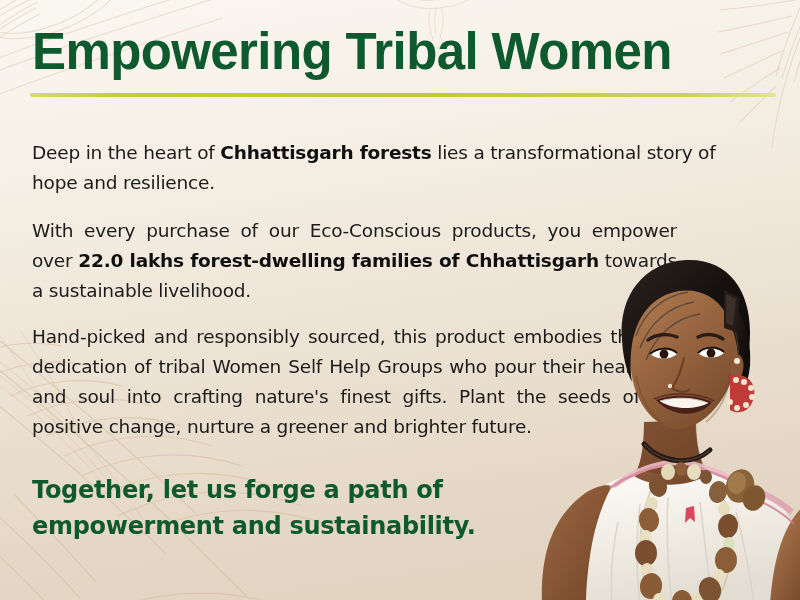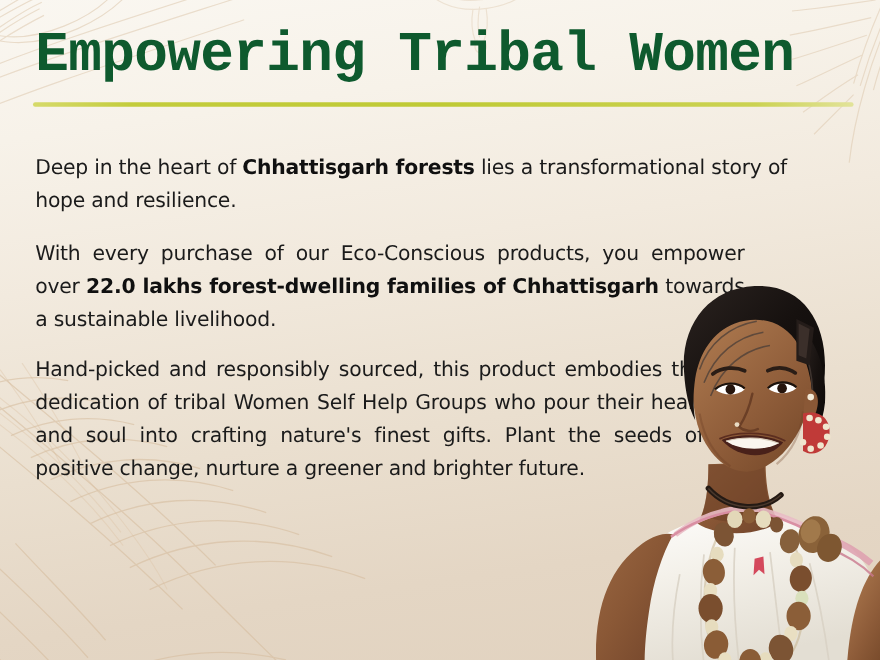--- a/index.html
+++ b/index.html
@@ -22,21 +22,21 @@
   #wm-bottom-left{left:-70px;bottom:-70px;width:470px;height:360px;opacity:.55;}
   #wm-mid-left{left:-20px;top:330px;width:210px;height:210px;opacity:.38;}
 
   
   #title{
     position:absolute;left:32px;top:22px;
     font-size:51px;line-height:60px;font-weight:700;
     letter-spacing:-0.6px;
     color:#0E5A2E;
     white-space:nowrap;
-    font-family:Liberation Mono, monospace;
+    font-family:Liberation Sans, sans-serif;
     text-align:right;
   }
   #title-rule{
     position:absolute;left:30px;top:93px;width:746px;height:4px;
     background:linear-gradient(90deg,#D6DA6A 0%,#C3CC3C 12%,#BFCA35 50%,#CBD252 88%,#E2E39A 100%);
     border-radius:2px;
   }
 
   
   .para{
@@ -160,20 +160,21 @@
     </g>
   </svg>
 
   <div id="title">Empowering Tribal Women</div>
   <div id="title-rule"></div>
 
   <p class="para" id="para-1"><span>Deep in the heart of </span><b>Chhattisgarh forests</b><span> lies a transformational story of hope and resilience.</span></p>
   <p class="para" id="para-2"><span>With every purchase of our Eco-Conscious products, you empower over </span><b>22.0 lakhs forest-dwelling families of Chhattisgarh</b><span> towards a sustainable livelihood.</span></p>
   <p class="para" id="para-3"><span>Hand-picked and responsibly sourced, this product embodies the dedication of tribal Women Self Help Groups who pour their heart and soul into crafting nature's finest gifts. Plant the seeds of positive change, nurture a greener and brighter future.</span></p>
 
+  <div id="closing">Together, let us forge a path of empowerment and sustainability.</div>
 
   <svg id="photo" viewBox="0 0 268 368" fill="none" aria-label="Smiling tribal woman wearing a white garment with pink trim and a seed-bead necklace">
     <defs>
       <linearGradient id="skin" x1="0" y1="0" x2="1" y2="1">
         <stop offset="0%" stop-color="#9A6742"></stop>
         <stop offset="45%" stop-color="#8A5836"></stop>
         <stop offset="100%" stop-color="#70432A"></stop>
       </linearGradient>
       <linearGradient id="skinLit" x1="0.2" y1="0" x2="0.9" y2="1">
         <stop offset="0%" stop-color="#B07C51"></stop>

